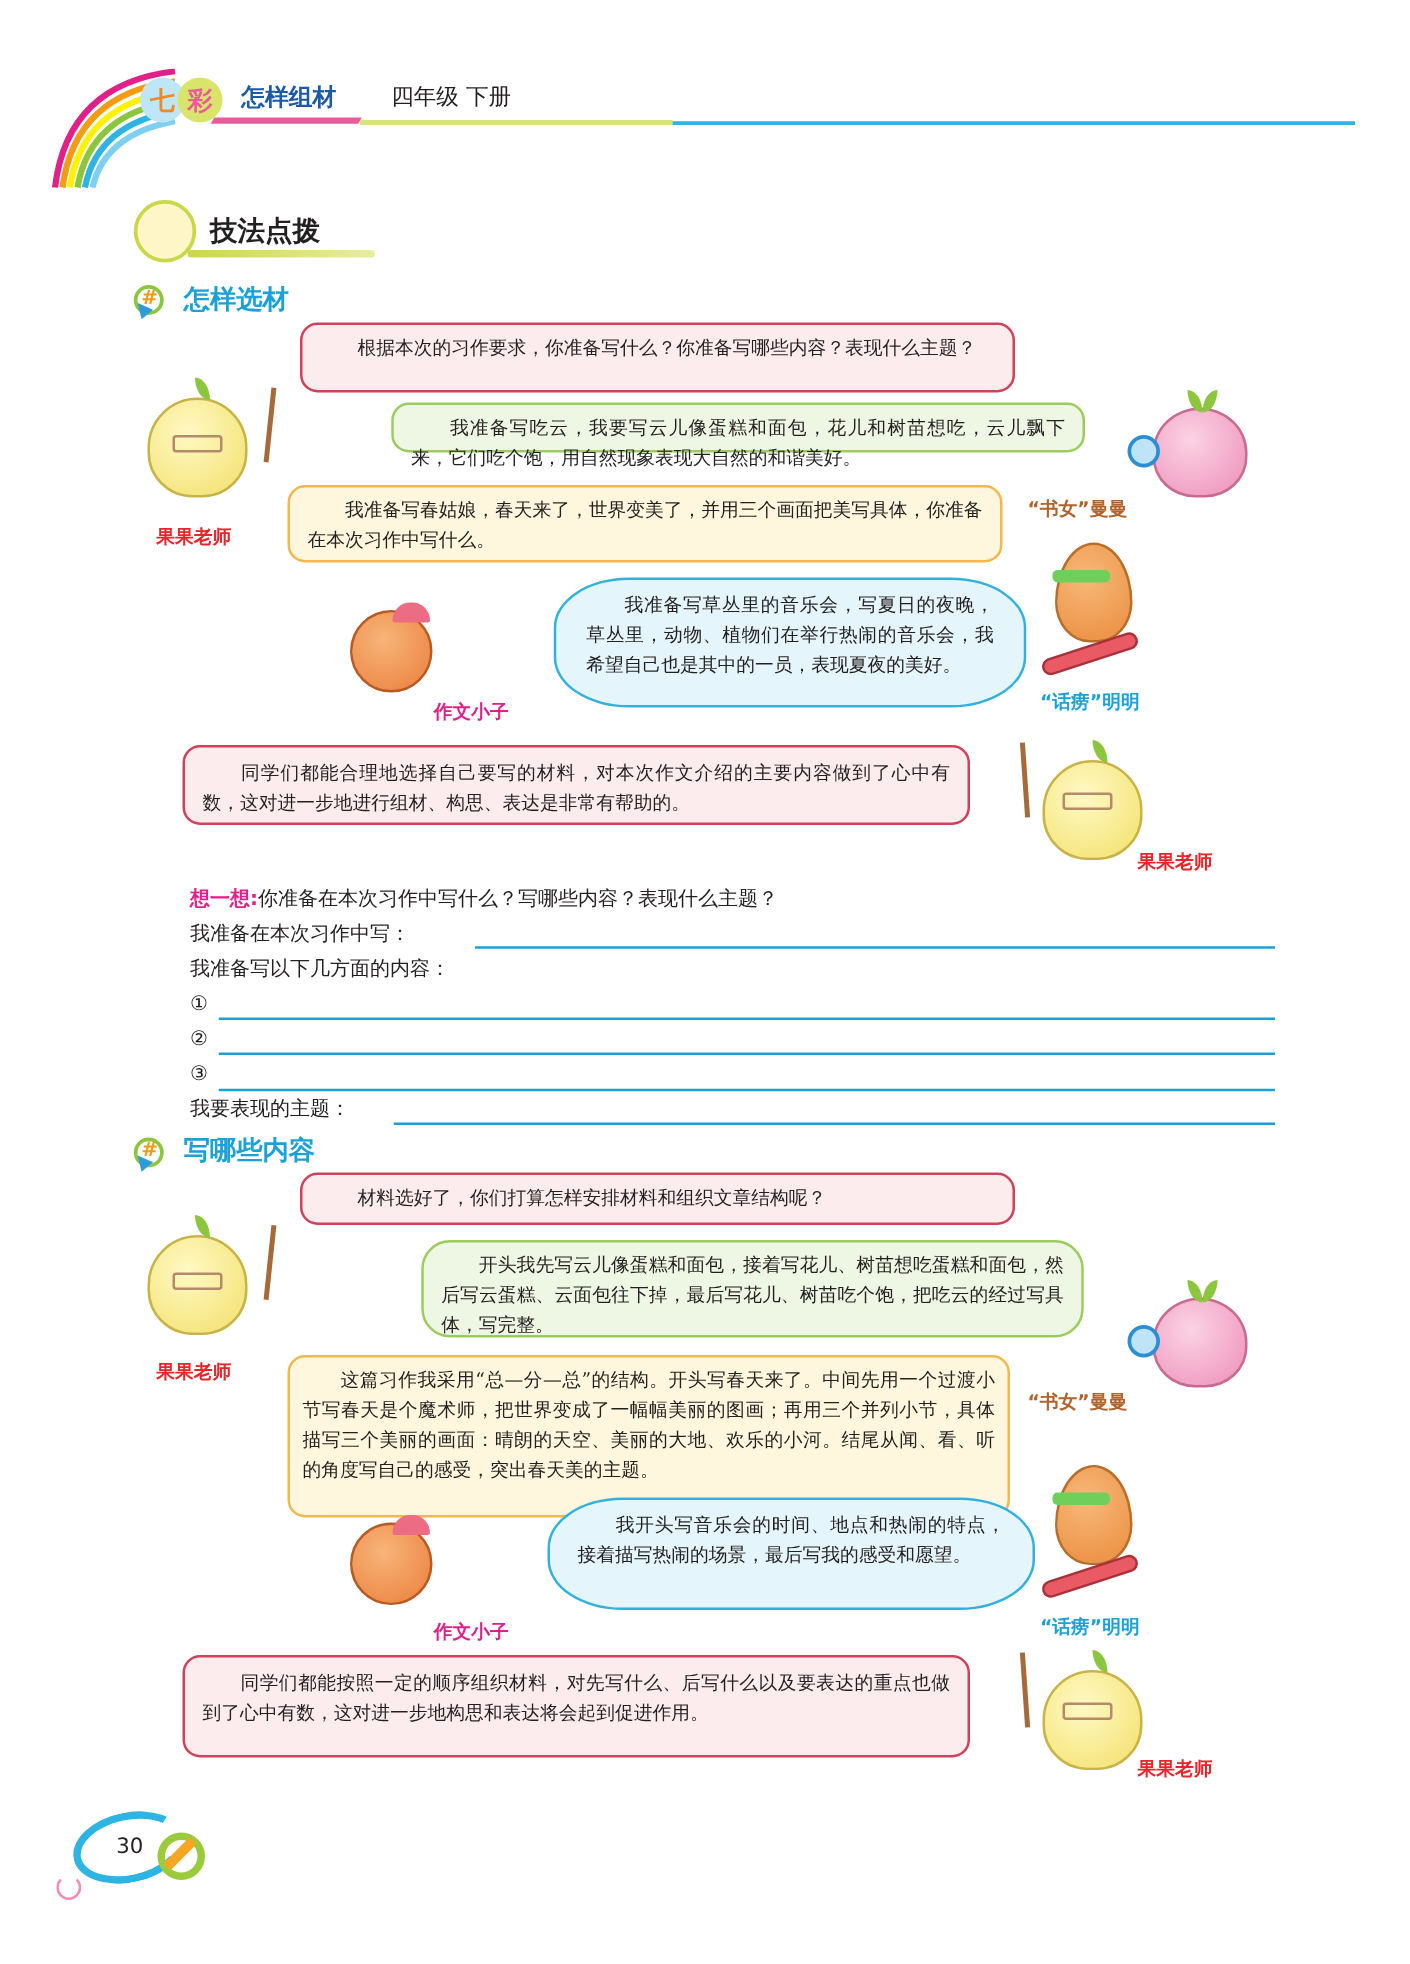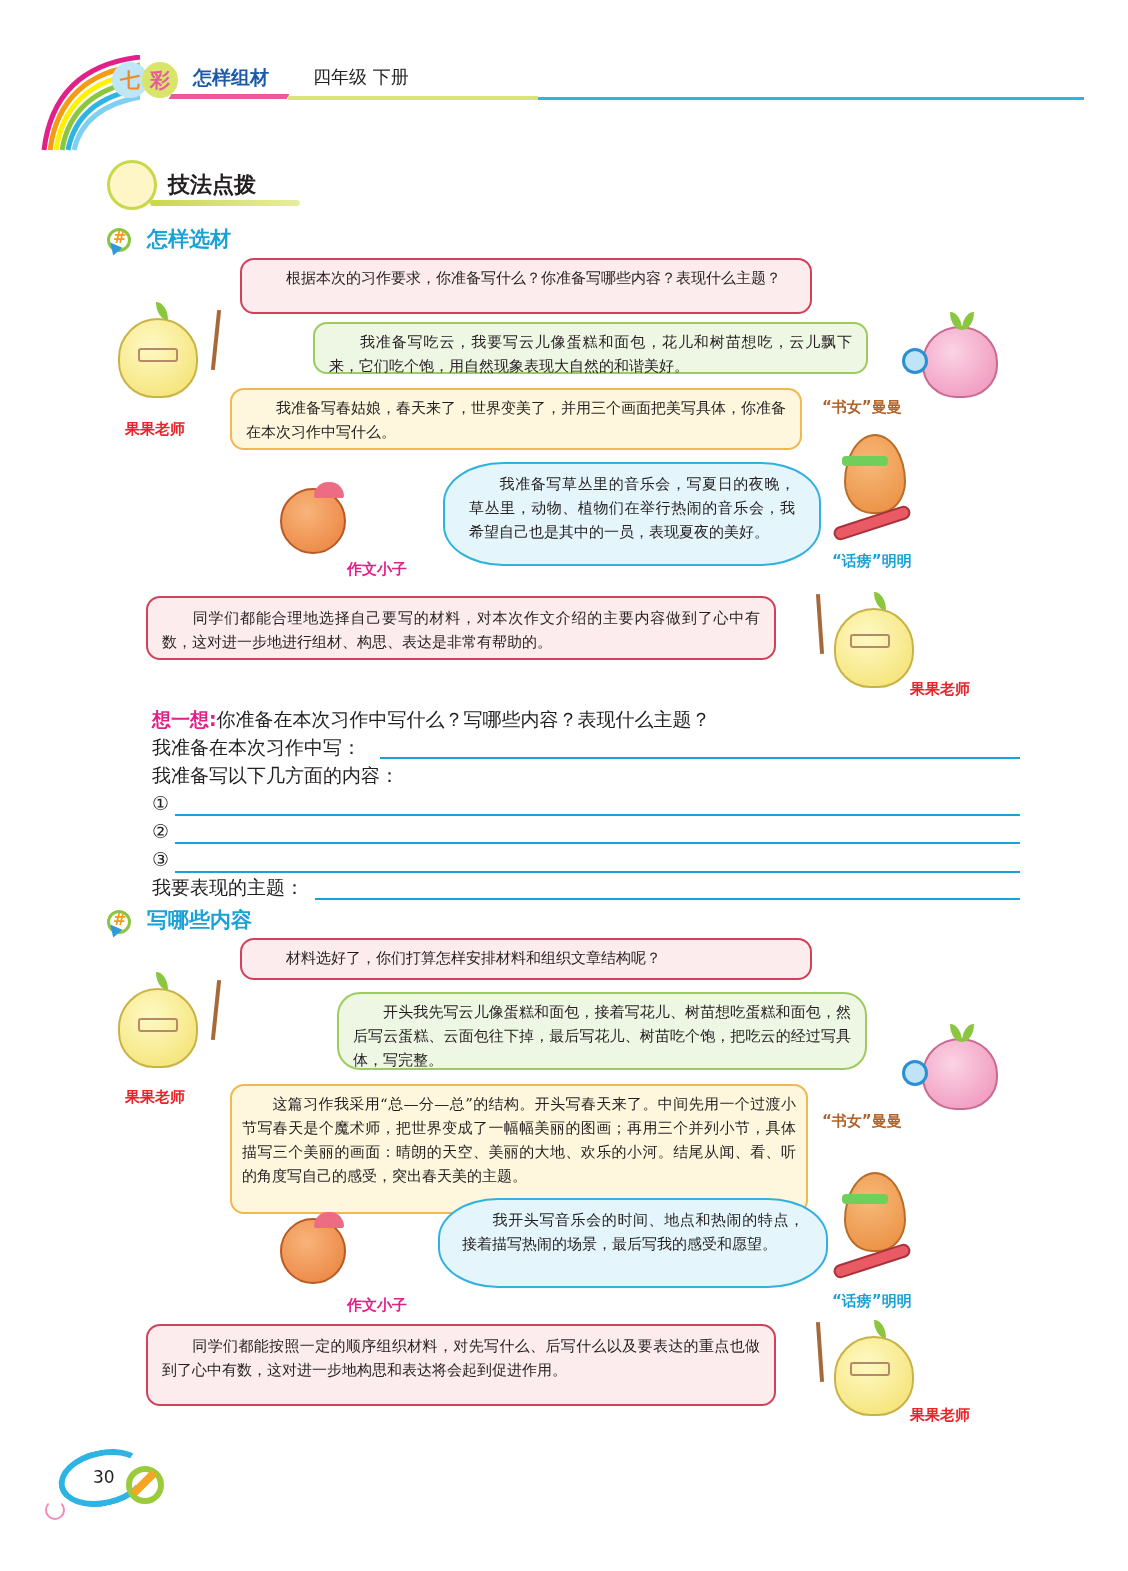--- a/index.html
+++ b/index.html
@@ -50,21 +50,21 @@
   .cap { position: absolute; width: 30px; height: 16px; background: #ec6d83; border-radius: 15px 15px 2px 2px; }
   .magnifier { position: absolute; width: 26px; height: 26px; border-radius: 50%; background: #bfe3f7; border: 3px solid #2b8fd3; }
 
   .char-name { position: absolute; font-family: "DejaVu Sans", sans-serif; font-weight: bold; font-size: 15px; }
   .name-red { color: #e6262b; }
   .name-brown { color: #b0632a; }
   .name-magenta { color: #e2208a; }
   .name-blue { color: #1aa1d8; }
 
   
-  .think { position: absolute; left: 152px; font-size: 19px; line-height: 26px; color: #231f20; }
+  .think { position: absolute; left: 152px; font-size: 16px; line-height: 26px; color: #231f20; }
   .think-label { color: #e2208a; font-family: "DejaVu Sans", sans-serif; font-weight: bold; }
   .fill-line { position: absolute; height: 2px; background: #1aa1d8; }
 
   
   .page-swirl { left: 58px; top: 1450px; width: 90px; height: 56px; border-radius: 50%; border: 6px solid #2eb4e2; border-right-color: transparent; transform: rotate(-12deg); }
   .page-number { left: 93px; top: 1467px; font-family: "DejaVu Sans", sans-serif; font-size: 17px; color: #231f20; }
   .page-green-ring { left: 126px; top: 1466px; width: 38px; height: 38px; border-radius: 50%; border: 6px solid #9bcb3b; }
   .page-pencil { left: 140px; top: 1468px; width: 8px; height: 30px; background: #f5a623; transform: rotate(45deg); border-radius: 2px; }
   .page-pink-ring { left: 45px; top: 1500px; width: 20px; height: 20px; border-radius: 50%; border: 2px solid #f08bb7; border-top-color: transparent; }
 </style>
@@ -99,21 +99,21 @@
   <div class="leaf" style="left:38px; top:2px;"></div>
   <div class="glasses" style="left:20px; top:48px;"></div>
   <div class="stick" style="left:96px; top:10px; transform:rotate(6deg);"></div>
 </div>
 <div class="char-name name-red" style="left:125px; top:420px;">果果老师</div>
 
 <div class="bubble b-pink" style="left:240px; top:258px; width:572px; height:56px;">
   <span class="indent"></span><span>根据本次的习作要求，你准备写什么？你准备写哪些内容？表现什么主题？</span>
 </div>
 
-<div class="bubble b-green" style="left:313px; top:322px; width:555px; height:52px;">
+<div class="bubble b-green" style="left:313px; top:322px; width:555px; height:40px;">
   <span class="indent"></span><span>我准备写吃云，我要写云儿像蛋糕和面包，花儿和树苗想吃，云儿飘下来，它们吃个饱，用自然现象表现大自然的和谐美好。</span>
 </div>
 
 <div class="char" style="left:900px; top:308px; width:110px; height:110px;">
   <div class="apple-pink" style="left:22px; top:18px; position:absolute;"></div>
   <div class="leaf" style="left:50px; top:4px;"></div>
   <div class="leaf" style="left:62px; top:4px; transform:scaleX(-1);"></div>
   <div class="magnifier" style="left:2px; top:40px;"></div>
 </div>
 <div class="char-name name-brown" style="left:822px; top:398px;">“书女”曼曼</div>

